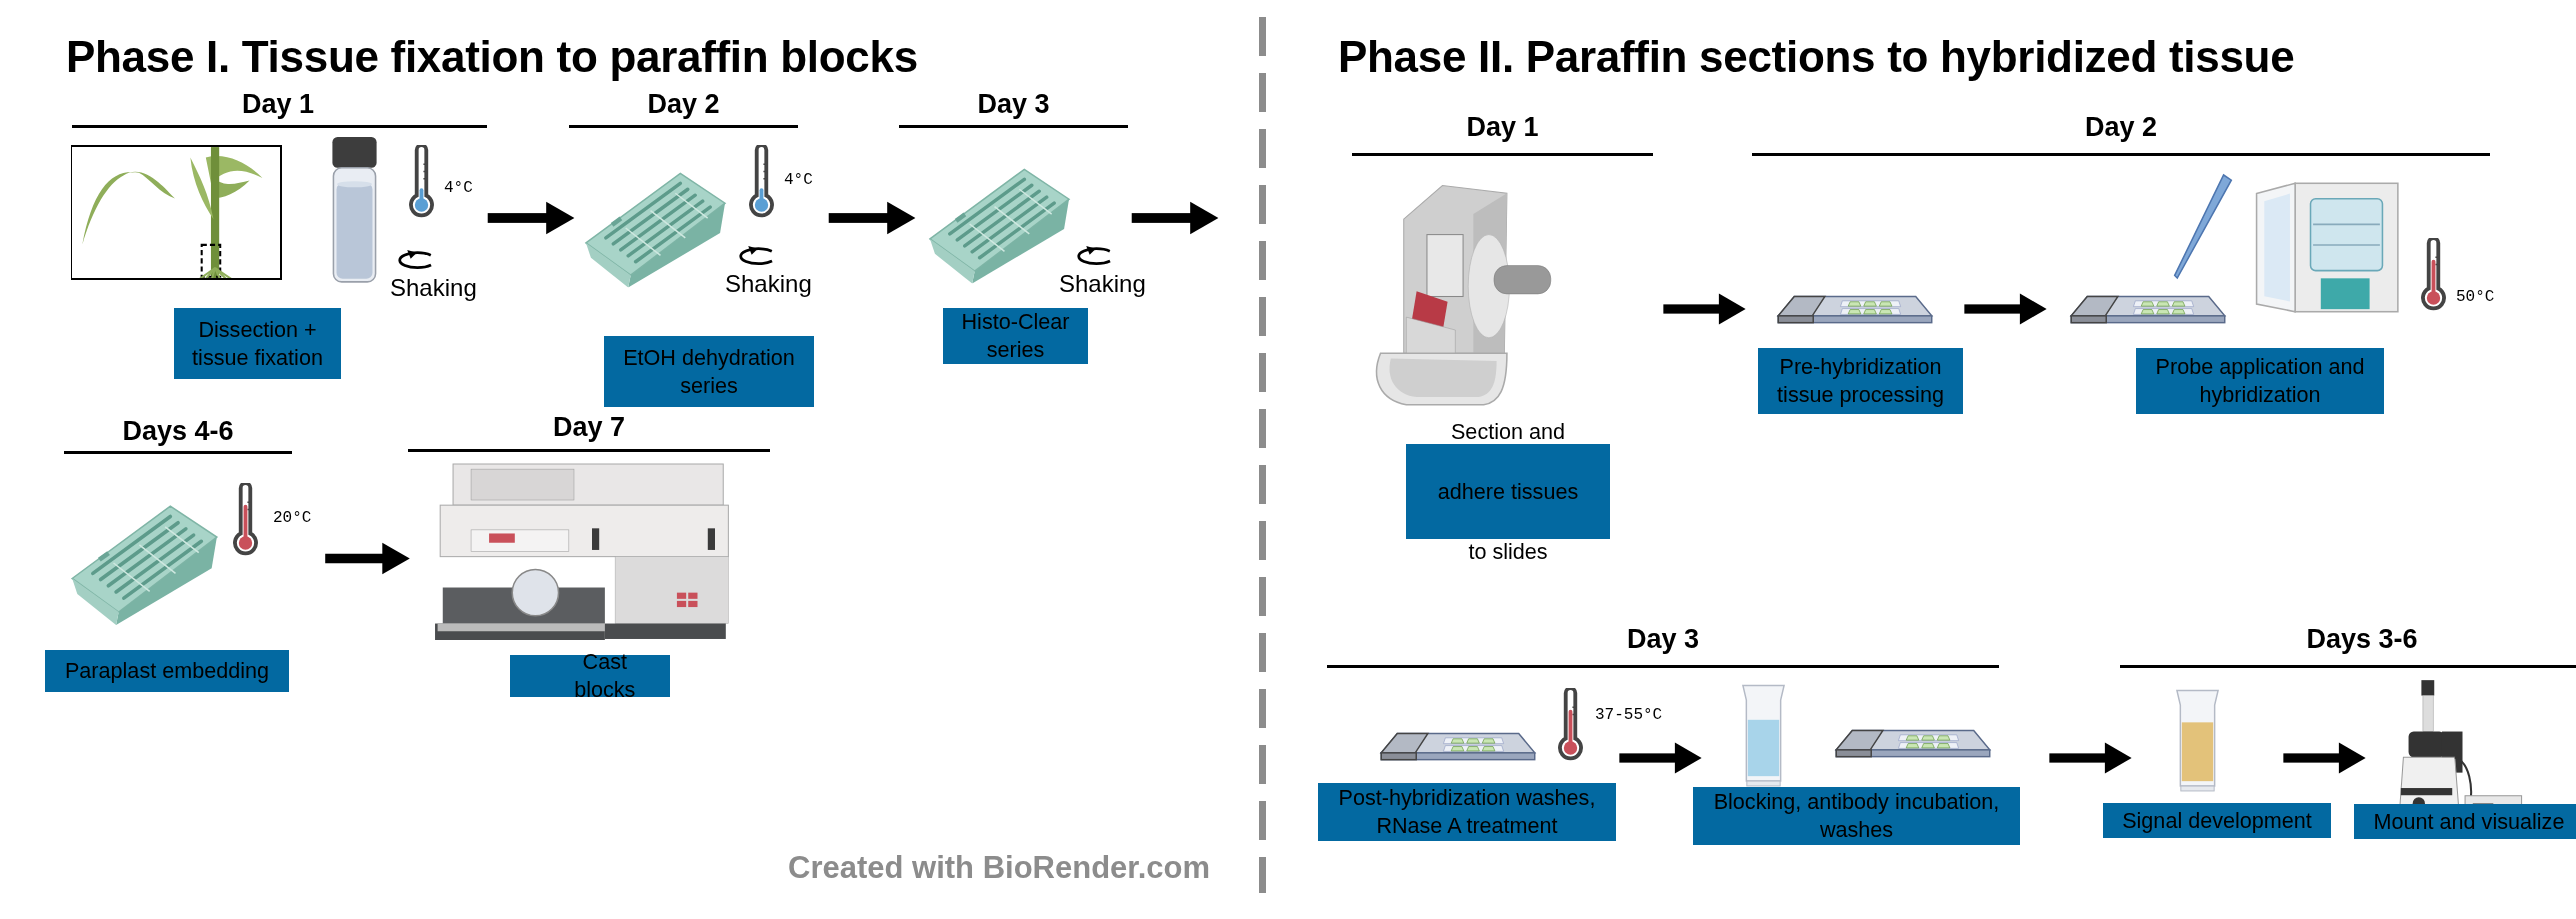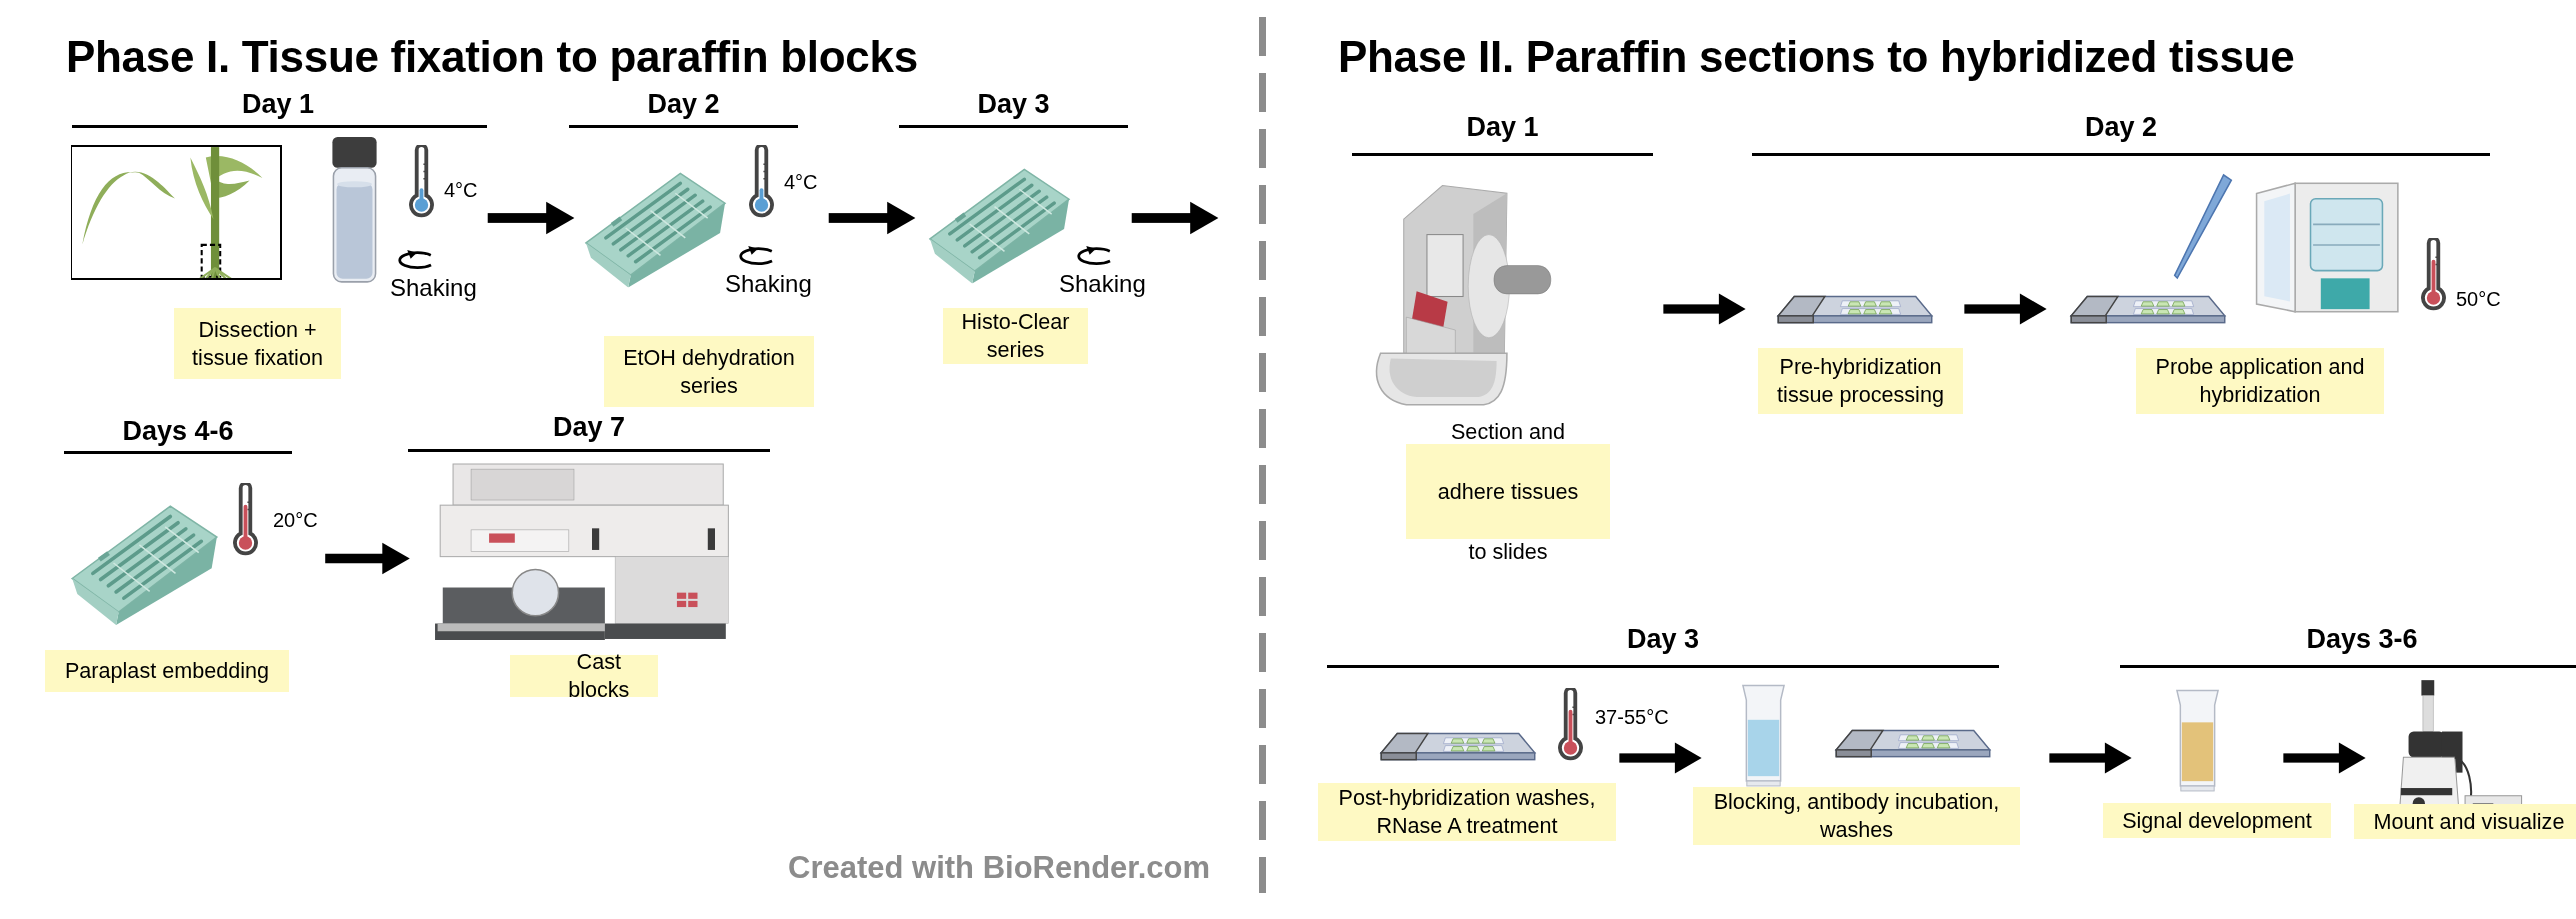--- a/index.html
+++ b/index.html
@@ -1,22 +1,22 @@
 <!DOCTYPE html>
 <html style="font-size:8.2px"><head>
 <meta charset="utf-8">
 <style>
   html,body{margin:0;padding:0;background:#fff;}
   body{width:2628px;height:919px;position:relative;overflow:hidden;font-family:"Liberation Sans",sans-serif;color:#000;}
   .abs{position:absolute;}
   .phase-title{font-weight:bold;font-size:44px;letter-spacing:-0.3px;white-space:nowrap;}
   .day{font-weight:bold;font-size:27px;text-align:center;white-space:nowrap;}
   .rule{height:3.1px;background:#000;}
-  .box{background:#fef9c3;font-size:21.6px;line-height:28px;text-align:center;display:flex;align-items:center;justify-content:center;padding:0 12.4px;box-sizing:border-box;}
-  .temp{font-size:20px;white-space:nowrap;}
+  .box{background:#0369a1;font-size:21.6px;line-height:28px;text-align:center;display:flex;align-items:center;justify-content:center;padding:0 12.4px;box-sizing:border-box;}
+  .temp{font-size:16px;white-space:nowrap;font-family:Liberation Mono, monospace;}
   .shake-label{font-size:24px;white-space:nowrap;}
   .watermark{font-weight:bold;font-size:31px;color:#8c8c8c;white-space:nowrap;}
   .divider{width:7.2px;background:repeating-linear-gradient(to bottom,#8c8c8c 0 39px,transparent 39px 56px);}
   svg{overflow:visible;}
 </style>
 </head>
 <body>
 
 <svg width="0" height="0" style="position:absolute">
   <defs>
@@ -213,21 +213,21 @@
         <rect x="492" y="250" width="18" height="12"></rect>
         <rect x="470" y="266" width="18" height="12"></rect>
         <rect x="492" y="266" width="18" height="12"></rect>
       </g>
   </svg>
 </div>
 
 <div class="abs box" style="left:45px;top:650px;width:244px;height:42px;">
   <span>Paraplast embedding</span>
 </div>
-<div class="abs box" style="left:510px;top:655px;width:148px;height:42px;padding-left:42px;">
+<div class="abs box" style="left:510px;top:655px;width:160px;height:42px;padding-left:42px;">
   <span>Cast blocks</span>
 </div>
 
 <div class="abs watermark" style="left:788px;top:850px;">Created with BioRender.com</div>
 
 <div class="abs phase-title" style="left:1338px;top:32px;">Phase II. Paraffin sections to hybridized tissue</div>
 
 <div class="abs day" style="left:1352px;top:112px;width:301px;">Day 1</div>
 <div class="abs rule" style="left:1352px;top:153px;width:301px;"></div>
 <div class="abs day" style="left:1752px;top:112px;width:738px;">Day 2</div>

